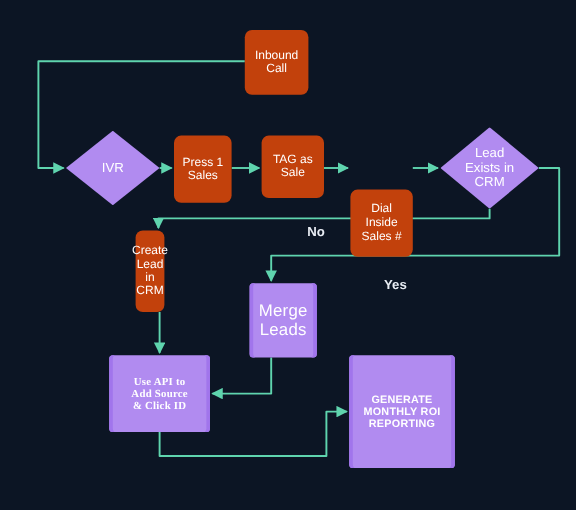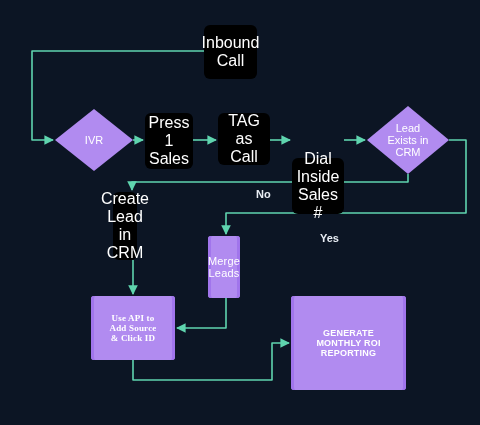--- a/index.html
+++ b/index.html
@@ -28,23 +28,23 @@
     display: flex;
     align-items: center;
     justify-content: center;
     text-align: center;
     color: #ffffff;
     line-height: 1.12;
     white-space: pre-line;
     z-index: 2;
   }
   .shape-rect {
-    background: #000000;
+    background: #c2410c;
     border-radius: 6px;
-    font-size: 16px;
+    font-size: 10px;
   }
   .shape-process {
     background: #b18bf0;
     border-radius: 3px;
     font-size: 9px;
     font-weight: bold;
     letter-spacing: 0.2px;
     box-shadow: inset 4px 0 0 -1px #a175ec, inset -4px 0 0 -1px #a175ec;
   }
   .shape-diamond {
@@ -120,21 +120,21 @@
     <span class="label">IVR</span>
   </div>
 
   <div class="node shape-rect" style="left:145px; top:113px; width:48px; height:56px;">
     <span class="label">Press 1
 Sales</span>
   </div>
 
   <div class="node shape-rect" style="left:218px; top:113px; width:52px; height:52px;">
     <span class="label">TAG as
-Call</span>
+Sale</span>
   </div>
 
   <div class="node shape-rect" style="left:292px; top:111px; width:52px; height:56px;margin-top:47px;">
     <span class="label">Dial
 Inside
 Sales #</span>
   </div>
 
   <div class="node shape-diamond" style="left:367px; top:106px; width:82px; height:68px;">
     <span class="dia-bg"></span>
@@ -143,32 +143,32 @@
 CRM</span>
   </div>
 
   <div class="node shape-rect" style="left:113px; top:192px; width:24px; height:68px;">
     <span class="label">Create
 Lead
 in
 CRM</span>
   </div>
 
-  <div class="node shape-process" style="left:208px; top:236px; width:32px; height:62px; font-size:11px; font-weight:normal;">
+  <div class="node shape-process" style="left:208px; top:236px; width:56px; height:62px; font-size:14px; font-weight:normal;">
     <span class="label">Merge
 Leads</span>
   </div>
 
   <div class="node shape-process" style="left:91px; top:296px; width:84px; height:64px;font-family:Liberation Serif, serif;">
     <span class="label">Use API to
 Add Source
 &amp; Click ID</span>
   </div>
 
-  <div class="node shape-process" style="left:291px; top:296px; width:115px; height:94px;justify-content:center;">
+  <div class="node shape-process" style="left:291px; top:296px; width:88px; height:94px;justify-content:center;">
     <span class="label">GENERATE
 MONTHLY ROI
 REPORTING</span>
   </div>
 
   <span class="edge-label" style="left:256px; top:188px;">No</span>
 
   <span class="edge-label" style="left:320px; top:232px;">Yes</span>
 
 </div>

